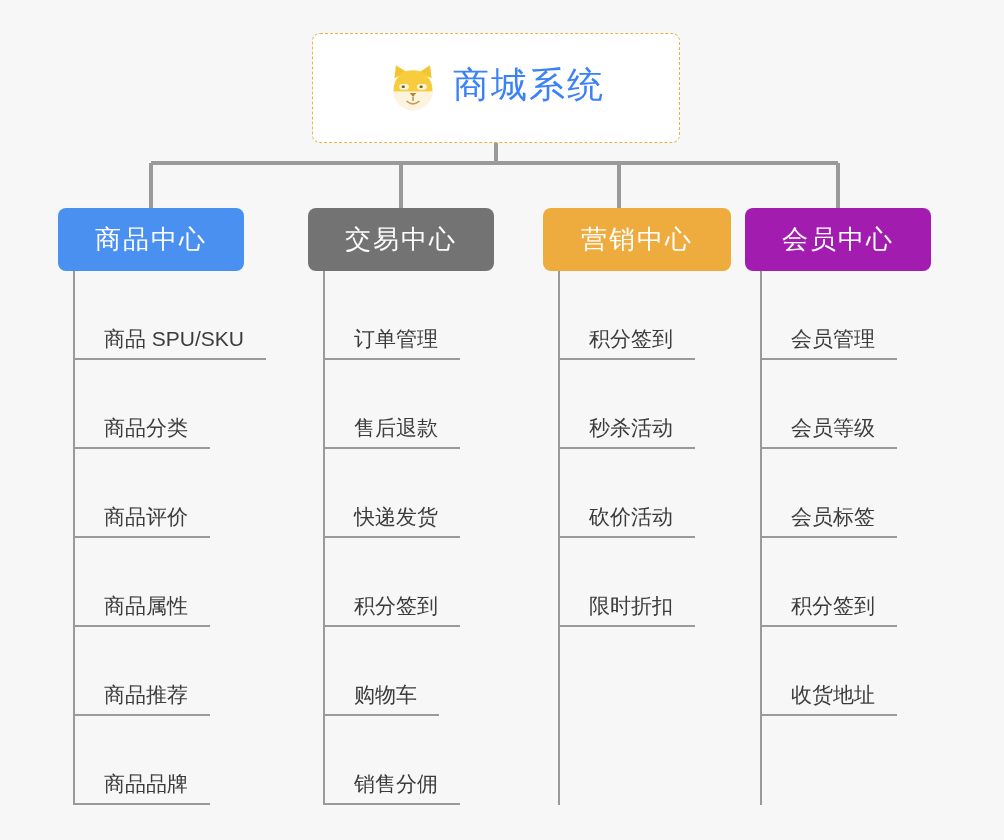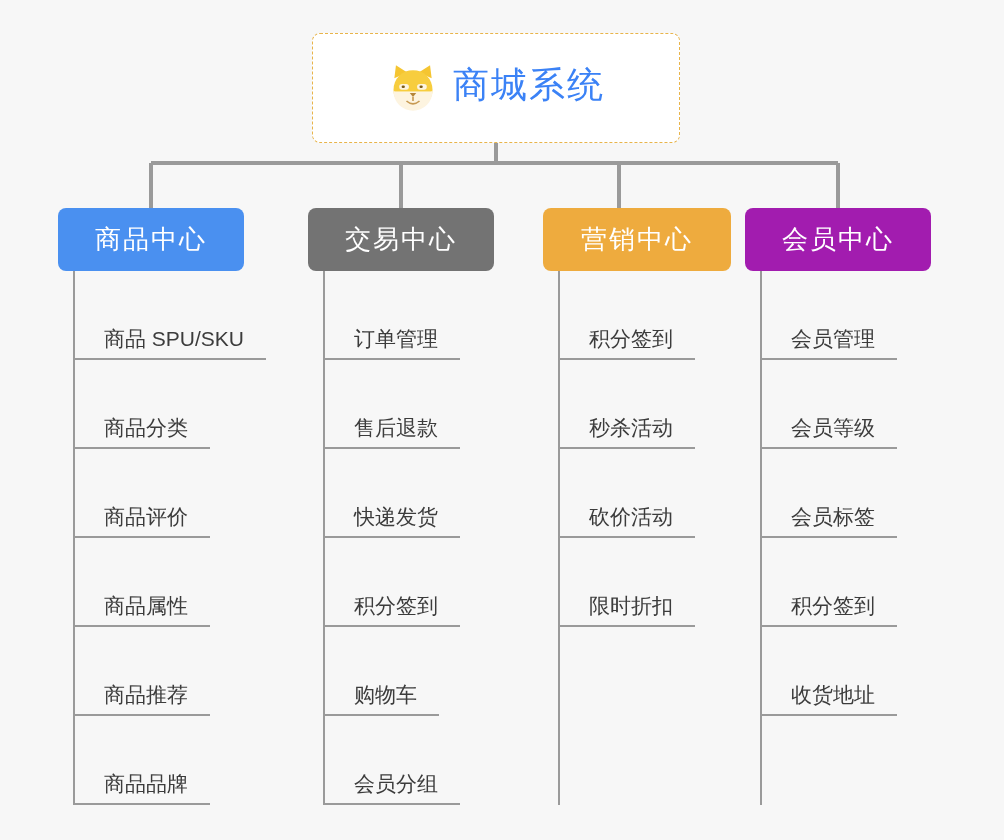--- a/index.html
+++ b/index.html
@@ -199,21 +199,21 @@
       <div class="leaf">
         <span class="leaf-label">快递发货</span>
       </div>
       <div class="leaf">
         <span class="leaf-label">积分签到</span>
       </div>
       <div class="leaf">
         <span class="leaf-label">购物车</span>
       </div>
       <div class="leaf">
-        <span class="leaf-label">会员分组</span>
+        <span class="leaf-label">销售分佣</span>
       </div>
     </div>
   </div>
 
   <div class="branch c2">
     <div class="branch-header" style="background:#eeab3e">
       <span>营销中心</span>
     </div>
     <div class="branch-items">
       <div class="branch-spine" style="height:534px"></div>

